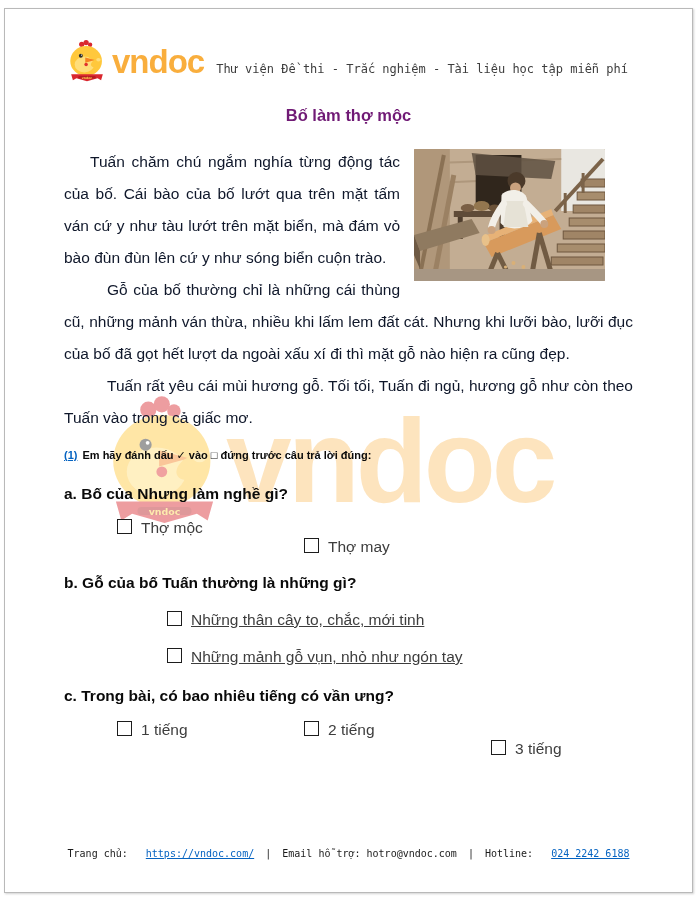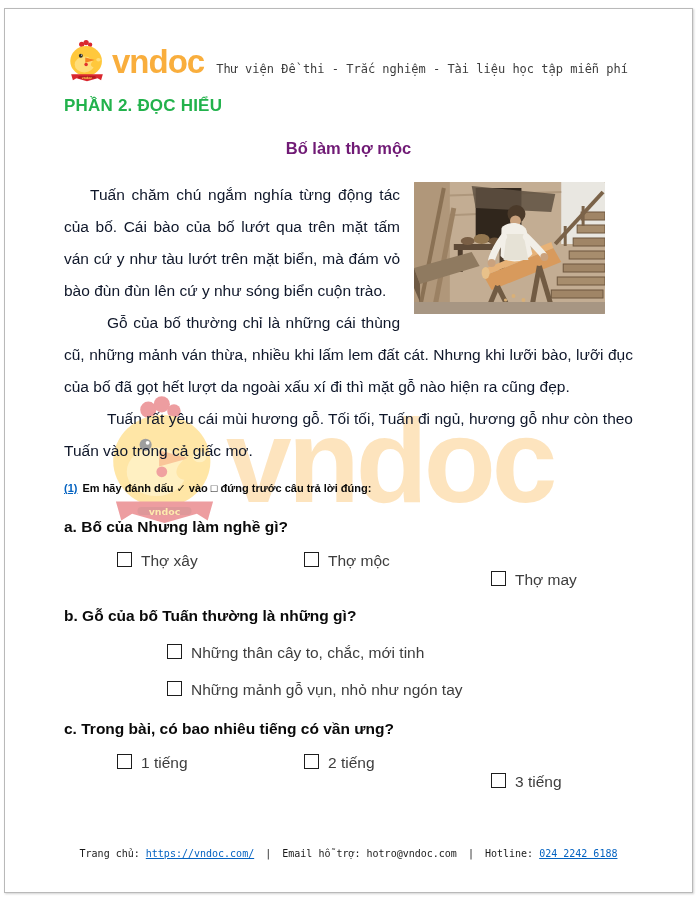--- a/index.html
+++ b/index.html
@@ -36,29 +36,29 @@
          border-radius:1px;background:#c3ad93;}
   .photo svg{display:block;width:100%;height:100%;}
 
   
   .instruction{margin:9px 0 0;font-size:11px;font-weight:700;color:#0a0a0a;line-height:24px;}
   .qnum{color:#0563C1;text-decoration:underline;margin-right:5px;cursor:pointer;}
   .qlabel{margin:15px 0 0;font-size:15.5px;font-weight:700;color:#0a0a0a;line-height:24px;}
   .opt-row{display:flex;padding-left:53px;margin-top:13px;font-size:15.5px;color:#3d3d3d;}
   .opt-row .opt{width:187px;}
   .opt-row .opt:last-child{width:auto;margin-top:19px;}
-  .opt-col{padding-left:103px;margin-top:5px;font-size:15.5px;color:#3d3d3d;}
+  .opt-col{padding-left:103px;margin-top:5px;font-size:15.5px;color:#3d3d3d;text-decoration:underline;}
   .opt-col .opt{display:block;margin-top:12px;line-height:25px;}
   .cb{display:inline-block;width:13px;height:13px;border:1.6px solid #1d1d1d;background:#fff;
       margin-right:9px;vertical-align:-1px;cursor:pointer;}
 
   
   .ftr{position:absolute;left:0;right:0;bottom:33px;text-align:center;
        font-family:"DejaVu Sans Mono","Liberation Mono",monospace;font-size:10px;color:#1a1a1a;}
-  .ftr a{color:#0563C1;text-decoration:underline;cursor:pointer;}
+  .ftr a{color:#0563C1;text-decoration:underline;cursor:pointer;margin-left:12px;}
   .ftr .sep{margin:0 5px;}
 </style>
 </head>
 <body>
 
 <svg width="0" height="0" style="position:absolute">
   <symbol id="chicken" viewBox="0 0 100 100">
     <circle cx="38" cy="12" r="6" fill="#D9272E"></circle>
     <circle cx="48" cy="8" r="6" fill="#D9272E"></circle>
     <circle cx="57" cy="13" r="5" fill="#D9272E"></circle>
@@ -91,21 +91,20 @@
       <div class="hdr">
         <div class="logo">
           <svg>
               <use href="#chicken"></use>
             </svg>
           <span class="logo-text">vndoc</span>
         </div>
         <div class="tagline">Thư viện Đề thi - Trắc nghiệm - Tài liệu học tập miễn phí</div>
       </div>
 
-      <div class="section-heading">PHẦN 2. ĐỌC HIỂU</div>
 
       <div class="doc-title">Bố làm thợ mộc</div>
 
       <div class="article">
         <div class="photo">
           <svg viewBox="0 0 192 132" preserveAspectRatio="none">
             <rect width="192" height="132" fill="#c3ad93"></rect>
             <rect x="148" y="0" width="44" height="62" fill="#e9e7e1"></rect>
             <line x1="20" y1="14" x2="148" y2="10" stroke="#ae977c" stroke-width="2"></line>
             <line x1="20" y1="34" x2="64" y2="32" stroke="#ae977c" stroke-width="2"></line>
@@ -157,21 +156,20 @@
         </div>
         <p class="p-first">Tuấn chăm chú ngắm nghía từng động tác của bố. Cái bào của bố lướt qua trên mặt tấm ván cứ y như tàu lướt trên mặt biển, mà đám vỏ bào đùn đùn lên cứ y như sóng biển cuộn trào.</p>
         <p class="p-ind">Gỗ của bố thường chỉ là những cái thùng cũ, những mảnh ván thừa, nhiều khi lấm lem đất cát. Nhưng khi lưỡi bào, lưỡi đục của bố đã gọt hết lượt da ngoài xấu xí đi thì mặt gỗ nào hiện ra cũng đẹp.</p>
         <p class="p-ind">Tuấn rất yêu cái mùi hương gỗ. Tối tối, Tuấn đi ngủ, hương gỗ như còn theo Tuấn vào trong cả giấc mơ.</p>
       </div>
 
       <p class="instruction"><a class="qnum">(1)</a><span>Em hãy đánh dấu ✓ vào □ đứng trước câu trả lời đúng:</span></p>
 
       <p class="qlabel">a. Bố của Nhưng làm nghề gì?</p>
       <div class="opt-row">
-        <span class="opt"><span class="cb"></span><span>Thợ xây</span></span>
         <span class="opt"><span class="cb"></span><span>Thợ mộc</span></span>
         <span class="opt"><span class="cb"></span><span>Thợ may</span></span>
       </div>
 
       <p class="qlabel">b. Gỗ của bố Tuấn thường là những gì?</p>
       <div class="opt-col">
         <span class="opt"><span class="cb"></span><span>Những thân cây to, chắc, mới tinh</span></span>
         <span class="opt"><span class="cb"></span><span>Những mảnh gỗ vụn, nhỏ như ngón tay</span></span>
       </div>
 

